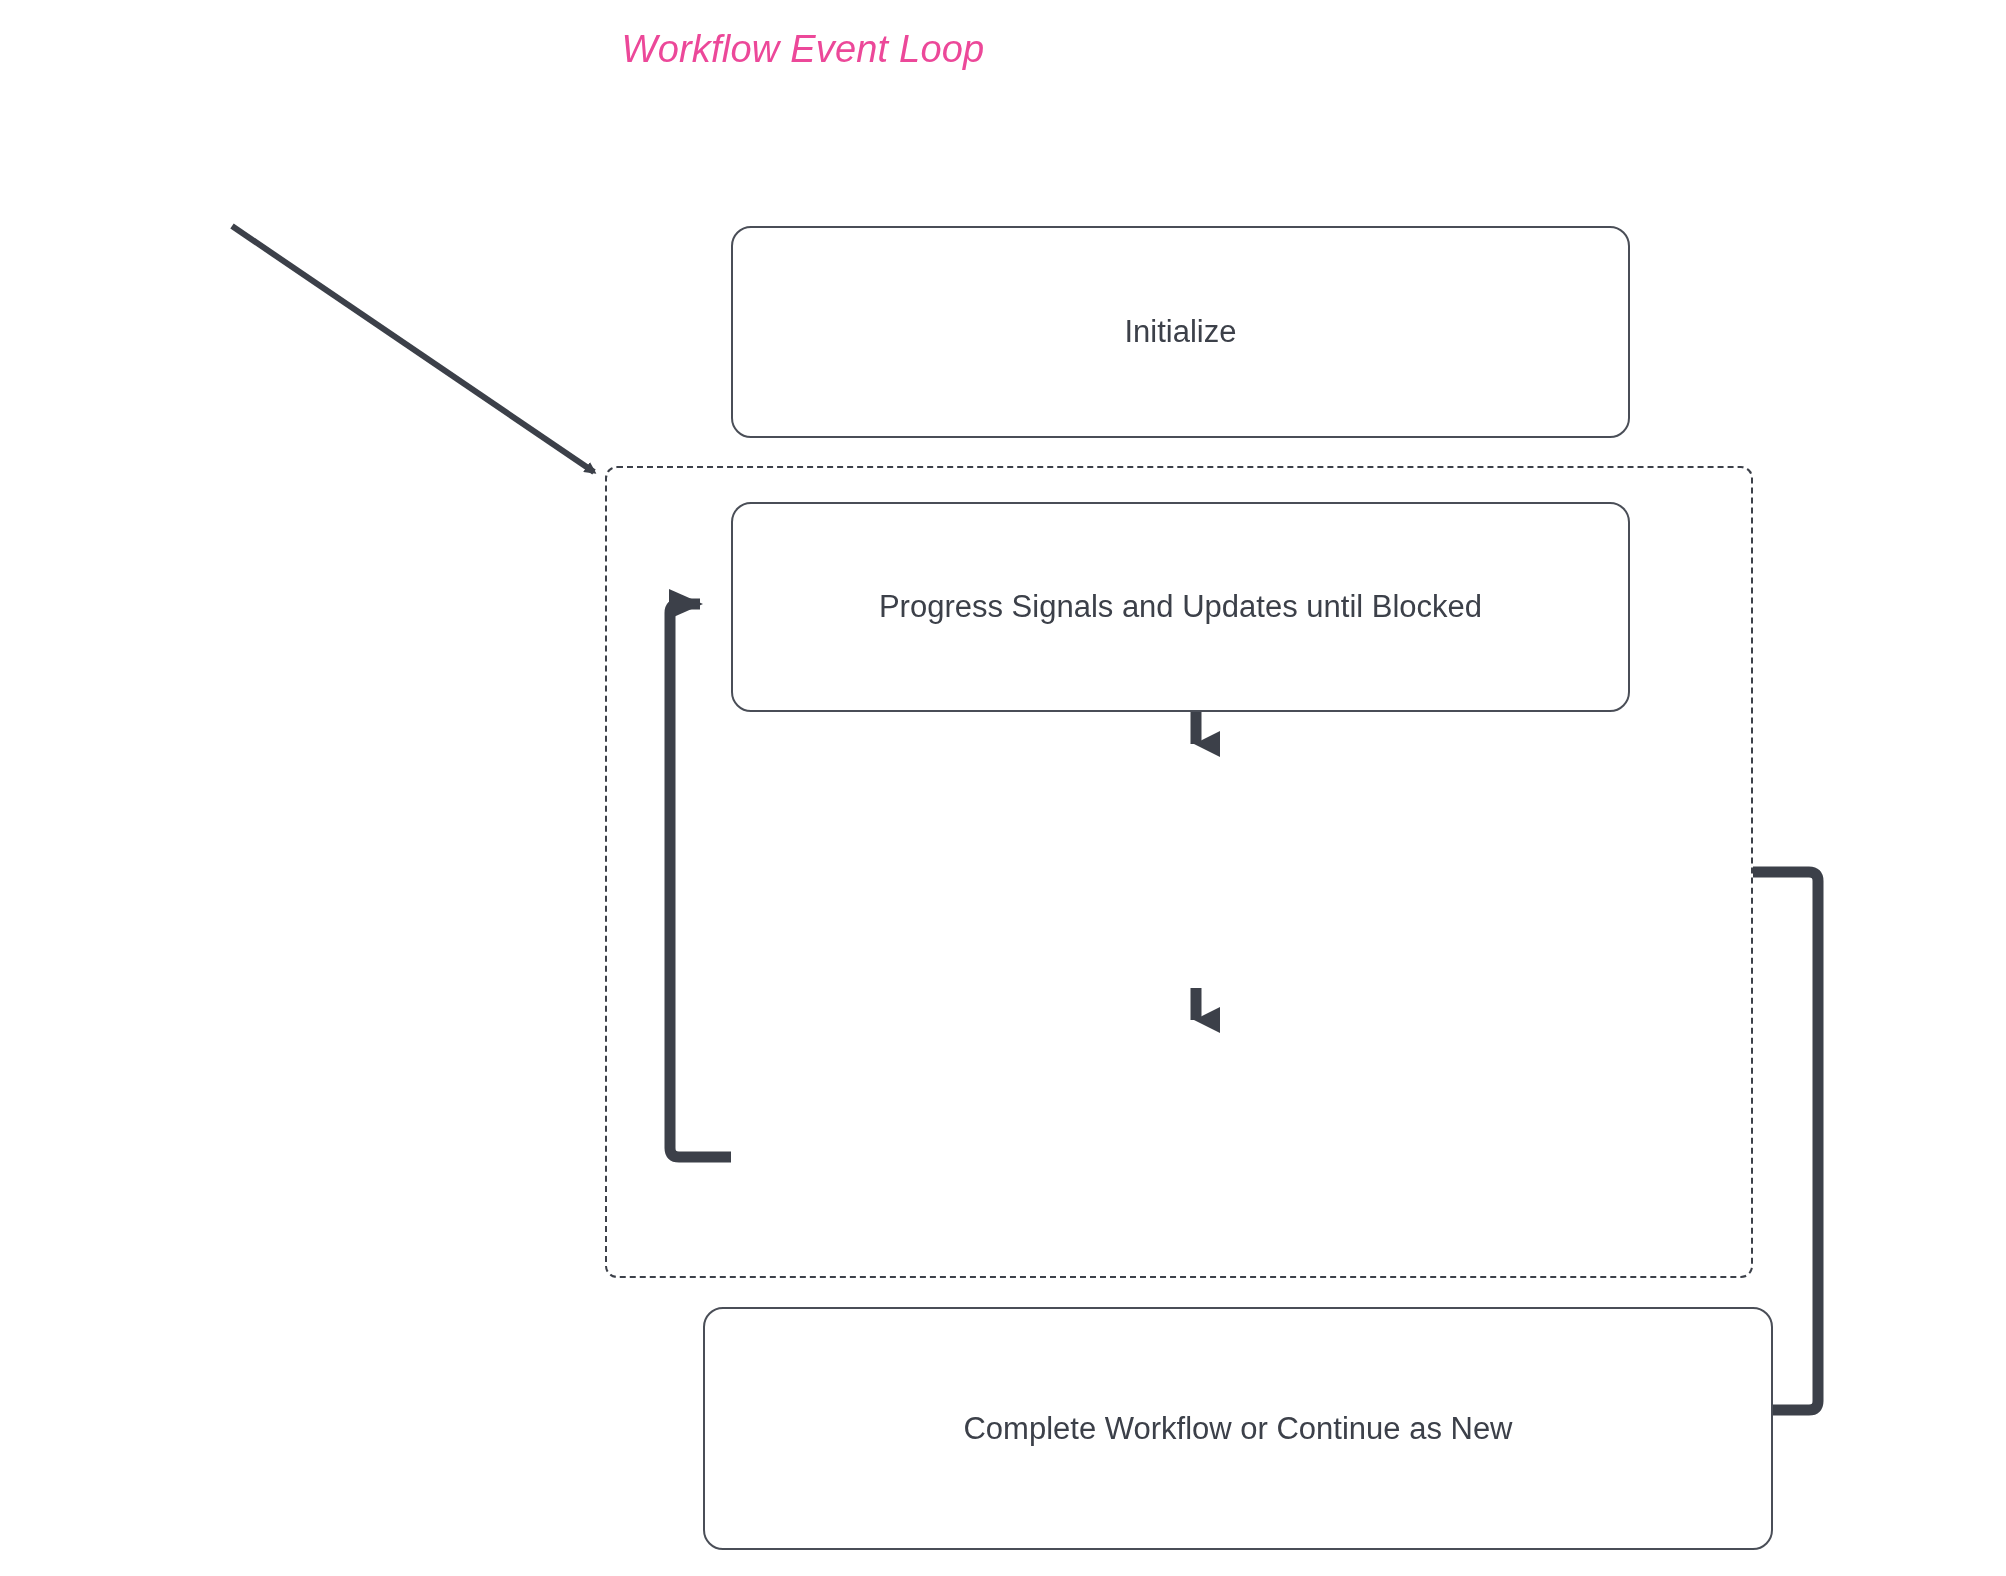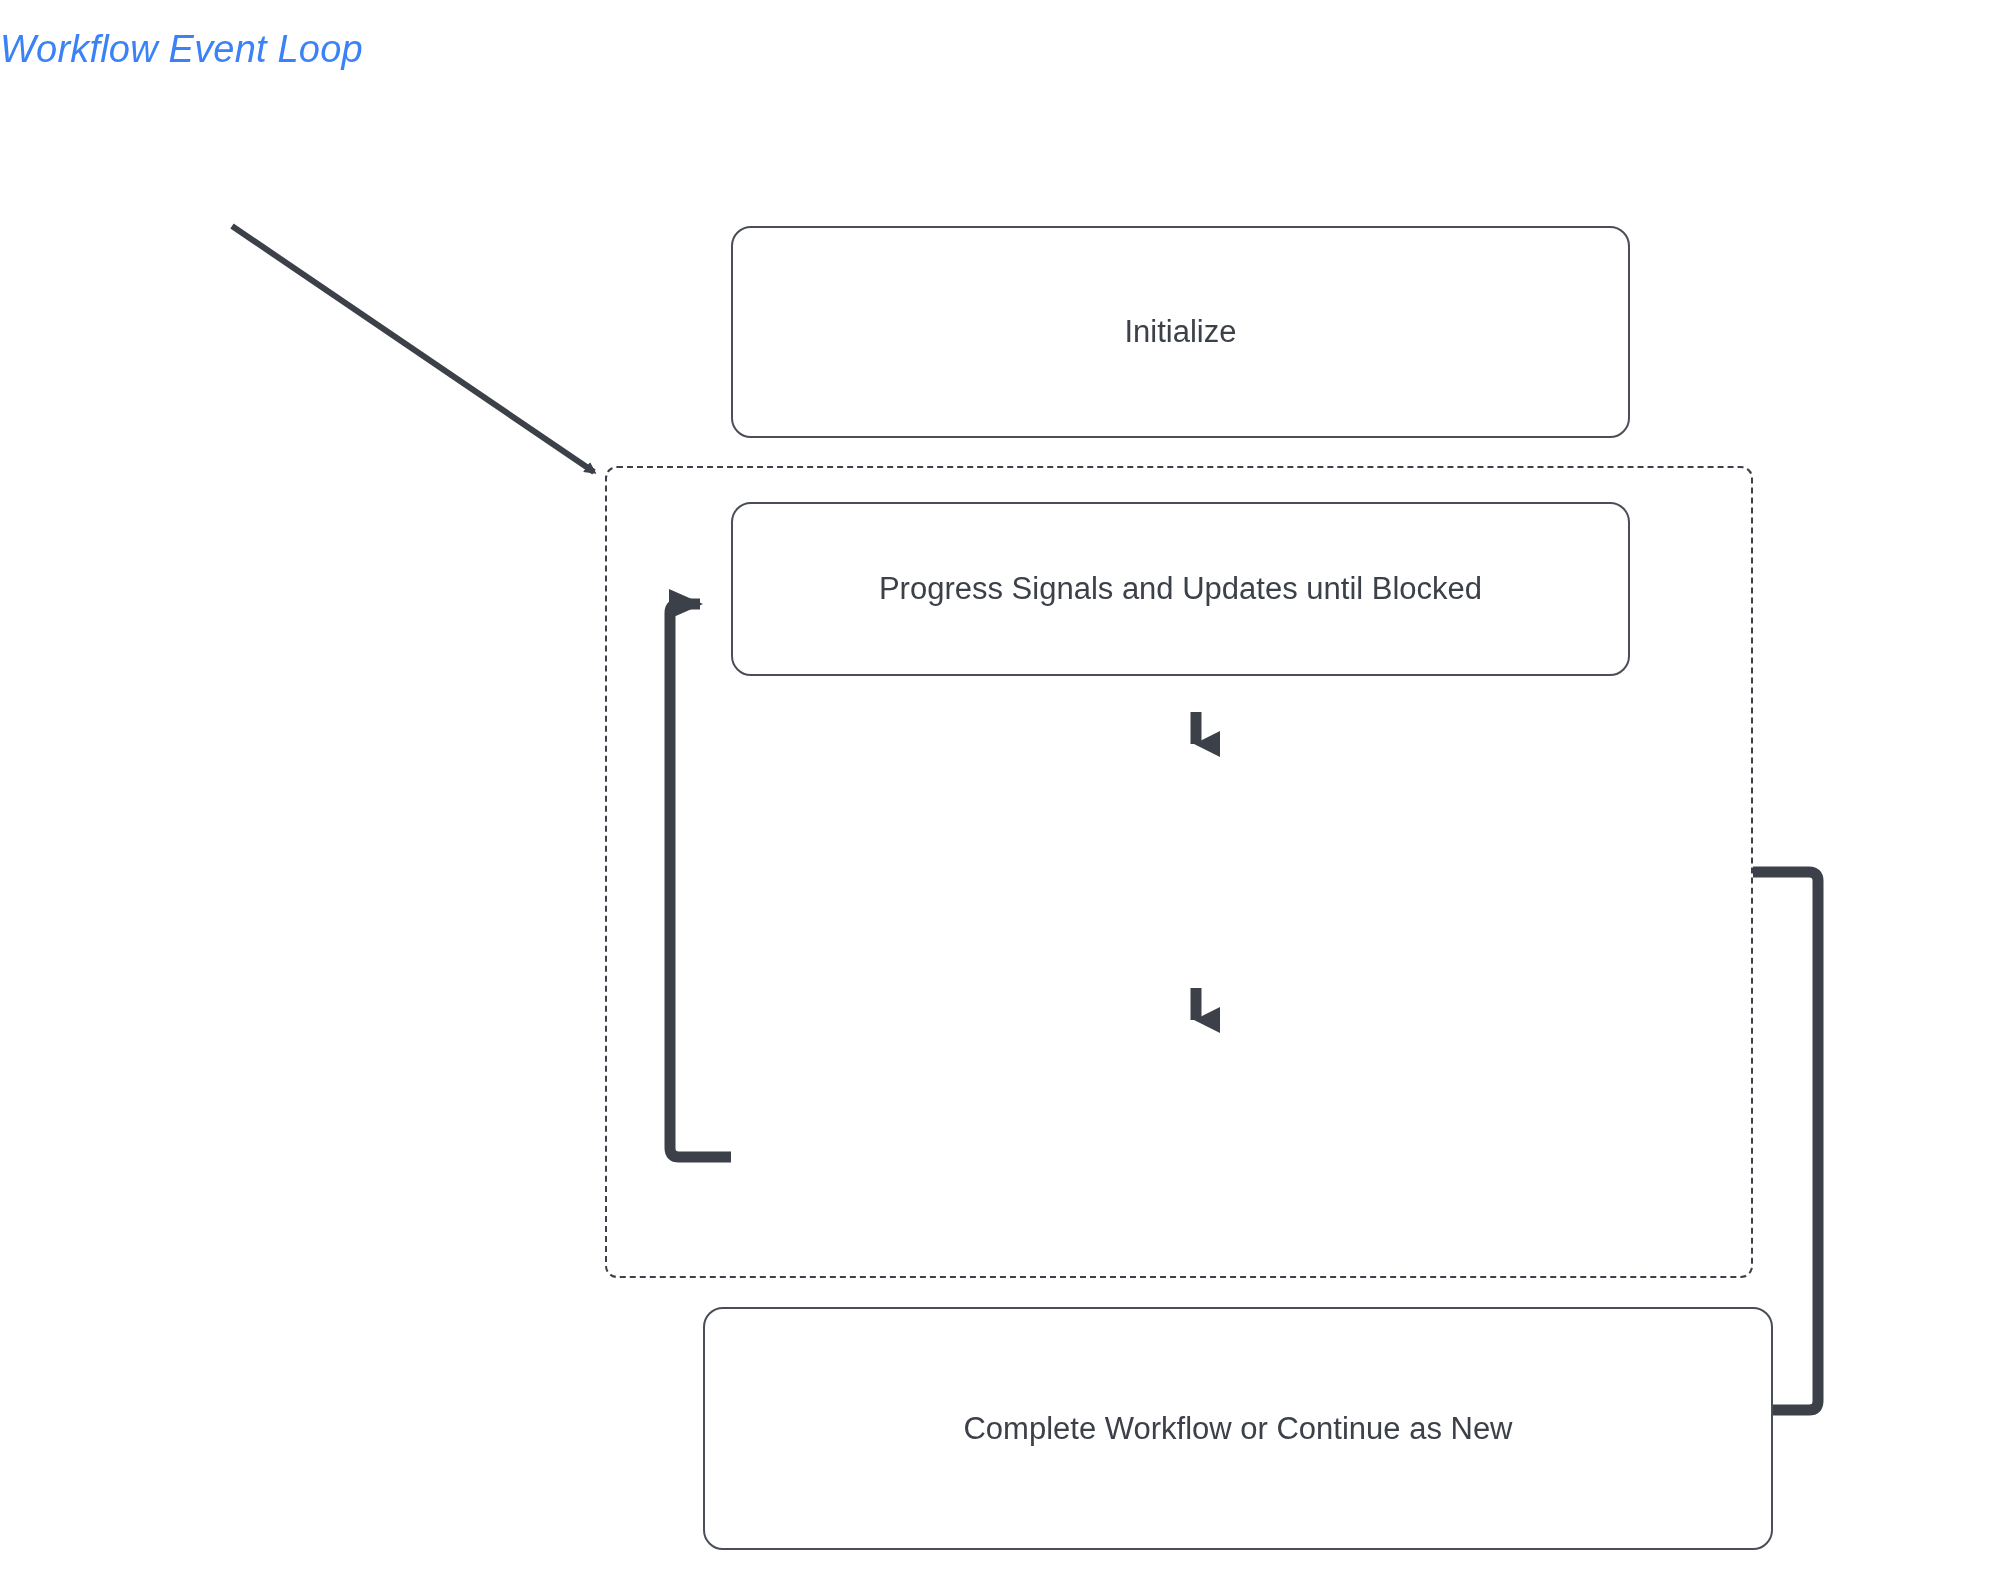--- a/index.html
+++ b/index.html
@@ -20,23 +20,24 @@
     left: 0;
     top: 0;
     width: 2006px;
     height: 1576px;
   }
   .title {
     position: absolute;
     left: 0;
     top: 28px;
     width: 1606px;
+    text-align: center;
     font-size: 38px;
     font-style: italic;
-    color: #3b82f6;
+    color: #ec4899;
     letter-spacing: 0.2px;
   }
   .ext-label {
     position: absolute;
     left: 10px;
     top: 140px;
     width: 320px;
     text-align: center;
     font-size: 31px;
     line-height: 42px;
@@ -113,21 +114,21 @@
       <path d="M 1753,872 L 1809,872 Q 1818,872 1818,881 L 1818,1401 Q 1818,1410 1809,1410 L 1668,1410" fill="none" stroke="#3c4049" stroke-width="11" stroke-linejoin="round" marker-end="url(#arrow-left-thick)"></path>
     </g>
   </svg>
 
   <div class="dashed-group" style="left:605px; top:466px; width:1148px; height:812px;"></div>
 
   <div class="node" style="left:731px; top:226px; width:899px; height:212px;">
     <span class="node-label">Initialize</span>
   </div>
 
-  <div class="node" style="left:731px; top:502px; width:899px; height:174px;">
+  <div class="node" style="left:731px; top:502px; width:899px; height:210px;">
     <span class="node-label">Progress Signals and Updates until Blocked</span>
   </div>
 
 
 
   <div class="node" style="left:703px; top:1307px; width:1070px; height:243px;">
     <span class="node-label">Complete Workflow or Continue as New</span>
   </div>
 
 </div>

